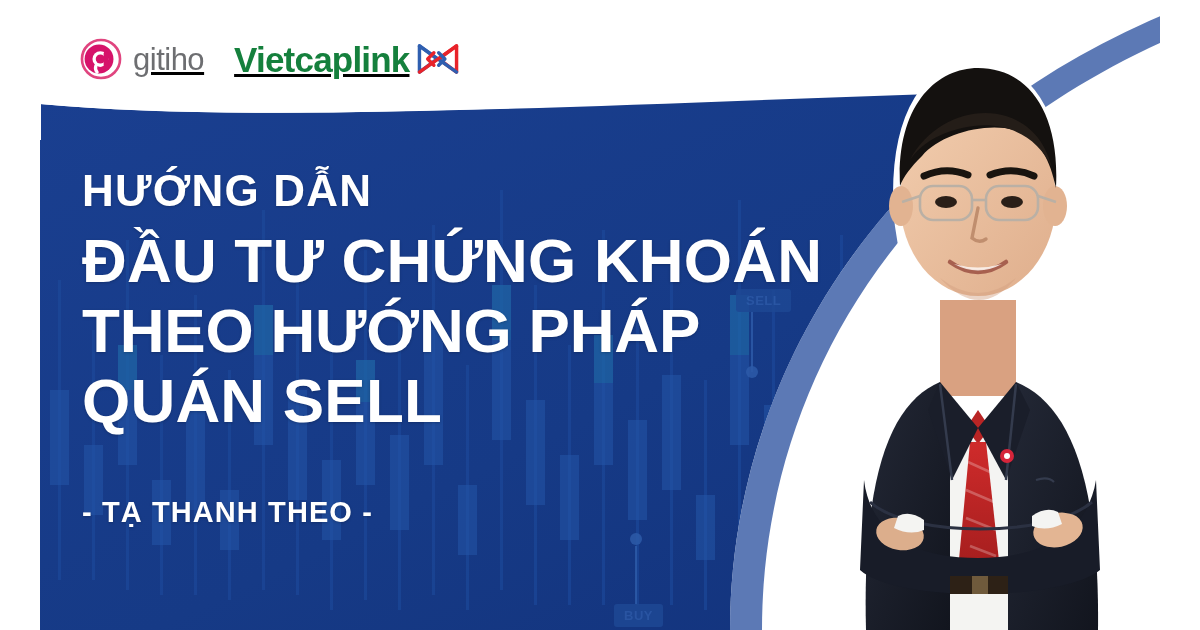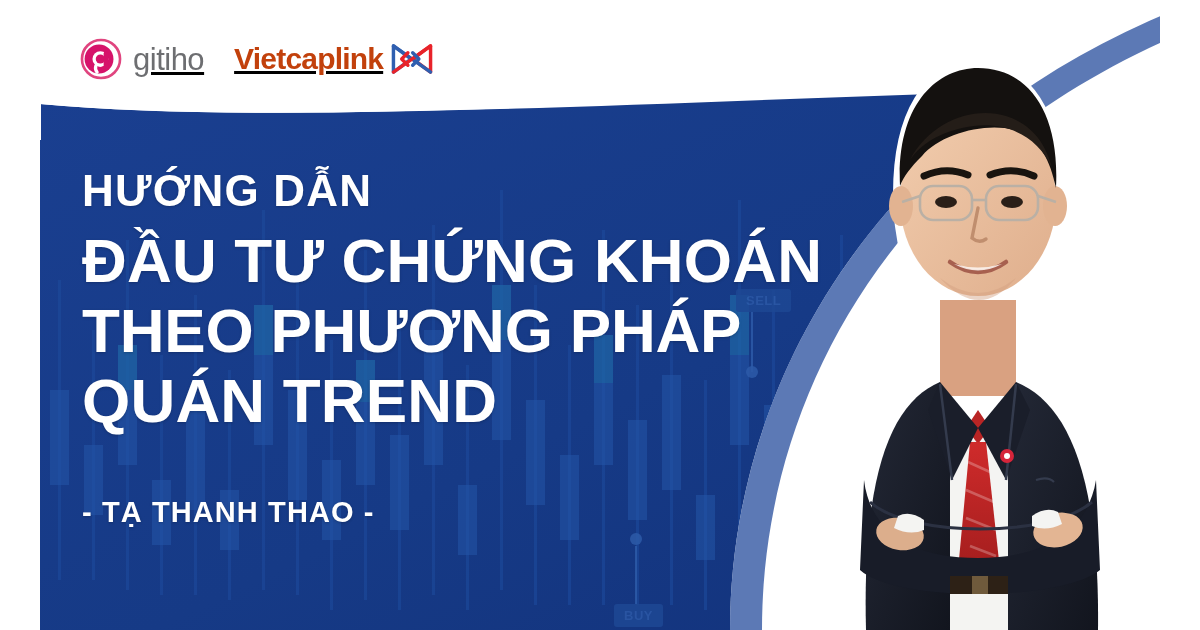--- a/index.html
+++ b/index.html
@@ -84,23 +84,23 @@
   .gitiho-mark{ width:42px; height:42px; flex:0 0 42px; }
   .gitiho-word{
     font-size:31px;
     font-weight:400;
     color:#6d6e71;
     letter-spacing:-0.5px;
     line-height:1;
   }
   .logo-vcl{ display:flex; align-items:center; gap:7px; }
   .vcl-word{
-    font-size:30px;
+    font-size:35px;
     font-weight:700;
-    color:#c2410c;
+    color:#15803d;
     letter-spacing:-0.8px;
     line-height:1;
   }
   .vcl-mark{ width:44px; height:38px; flex:0 0 44px; }
 
   
   .headline{
     position:absolute;
     left:82px; top:168px;
     z-index:9;
@@ -289,25 +289,25 @@
         <path d="M26 18 L17 27 L26 36" fill="none" stroke="#e8232a" stroke-width="5" stroke-linecap="round" stroke-linejoin="round"></path>
         <path d="M33 18 L42 27 L33 36" fill="none" stroke="#2f5fb0" stroke-width="5" stroke-linecap="round" stroke-linejoin="round"></path>
       </svg>
     </div>
 
   </div>
 
   <div class="headline">
     <div class="h-kicker">HƯỚNG DẪN</div>
     <div class="h-main">ĐẦU TƯ CHỨNG KHOÁN</div>
-    <div class="h-main l2">THEO PHƯƠNG PHÁP</div>
-    <div class="h-main">QUÁN TREND</div>
+    <div class="h-main l2">THEO HƯỚNG PHÁP</div>
+    <div class="h-main">QUÁN SELL</div>
   </div>
 
-  <div class="byline">- TẠ THANH THAO -</div>
+  <div class="byline">- TẠ THANH THEO -</div>
 
   <svg class="right-arc" viewBox="0 0 1200 630" preserveAspectRatio="none">
     <path d="M1200,0 L1200,630 L730,630 C 730,380 880,120 1200,0 Z" fill="#ffffff"></path>
     <path d="M730,630 C 730,380 880,120 1200,0 L1200,26 C 900,145 762,390 762,630 Z" fill="#3f62a8" opacity="0.85"></path>
     <rect x="1160" y="0" width="40" height="630" fill="#ffffff"></rect>
   </svg>
 
   <svg class="portrait" viewBox="0 0 330 620">
     <defs>
       <clipPath id="pc">

